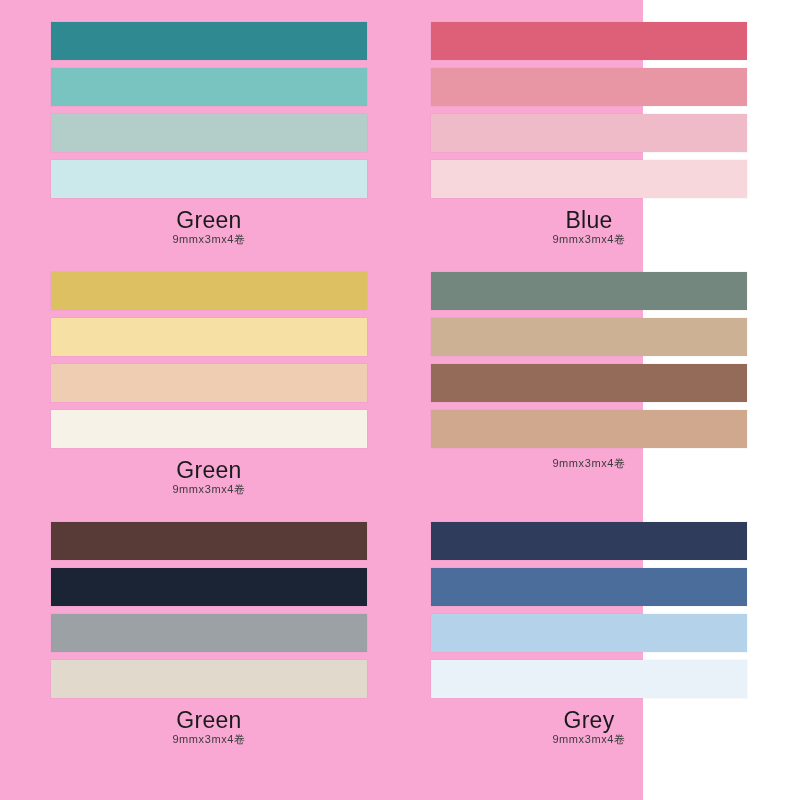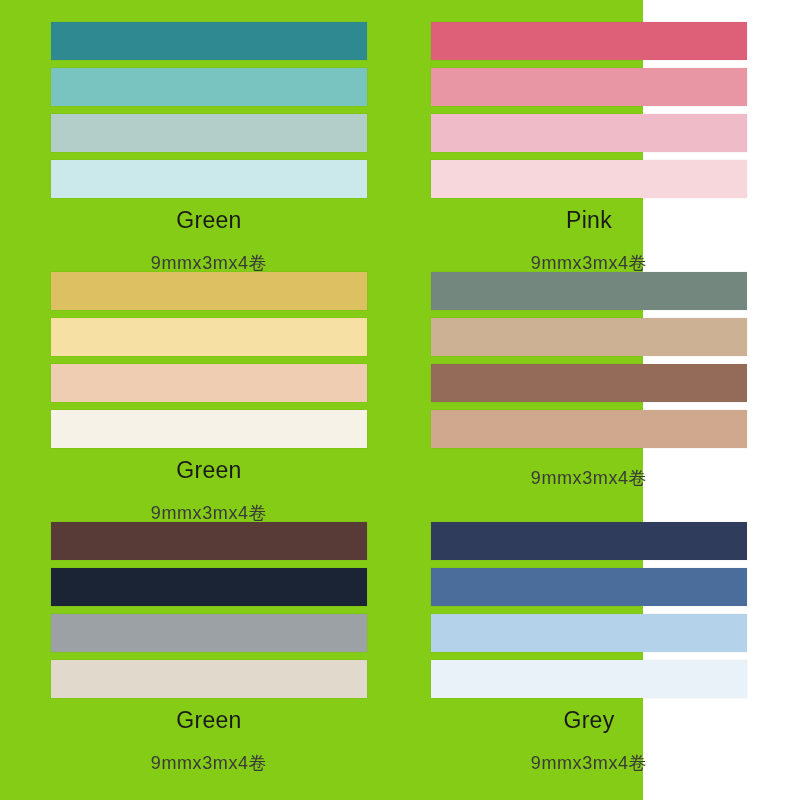--- a/index.html
+++ b/index.html
@@ -10,21 +10,21 @@
   body {
     width: 800px;
     height: 800px;
     font-family: "Liberation Sans", sans-serif;
     overflow: hidden;
   }
   .sheet {
     position: relative;
     width: 643px;
     height: 800px;
-    background: #84cc16;
+    background: #f9a8d4;
   }
   .grid {
     position: absolute;
     left: 0;
     top: 0;
     width: 800px;
     height: 800px;
     display: grid;
     grid-template-columns: 380px 380px;
     grid-template-rows: 250px 250px 250px;
@@ -58,24 +58,24 @@
   }
   .group-name {
     font-size: 23px;
     color: #1a1a1a;
     font-weight: 400;
     letter-spacing: 0.3px;
     line-height: 1.15;
     white-space: nowrap;
   }
   .group-spec {
-    font-size: 18px;
+    font-size: 11px;
     color: #3a3a3a;
     letter-spacing: 0.6px;
-    margin-top: 20px;
+    margin-top: 0;
     line-height: 1.15;
     white-space: nowrap;
   }
   
   .labels .group-name,
   .labels .group-spec {
     display: block;
     transform: translateX(0px);
   }
 </style>
@@ -97,21 +97,21 @@
         </div>
       </div>
       <div class="swatch-group col-right">
         <div class="stripes">
           <div class="stripe" style="background-color: rgb(221, 95, 120);"></div>
           <div class="stripe" style="background-color: rgb(233, 150, 164);"></div>
           <div class="stripe" style="background-color: rgb(240, 187, 201);"></div>
           <div class="stripe" style="background-color: rgb(248, 215, 220);"></div>
         </div>
         <div class="labels">
-          <span class="group-name">Pink</span>
+          <span class="group-name">Blue</span>
           <span class="group-spec">9mmx3mx4卷</span>
         </div>
       </div>
       <div class="swatch-group col-left">
         <div class="stripes">
           <div class="stripe" style="background-color: rgb(220, 192, 98);"></div>
           <div class="stripe" style="background-color: rgb(246, 224, 164);"></div>
           <div class="stripe" style="background-color: rgb(239, 205, 178);"></div>
           <div class="stripe" style="background-color: rgb(247, 242, 231);"></div>
         </div>

